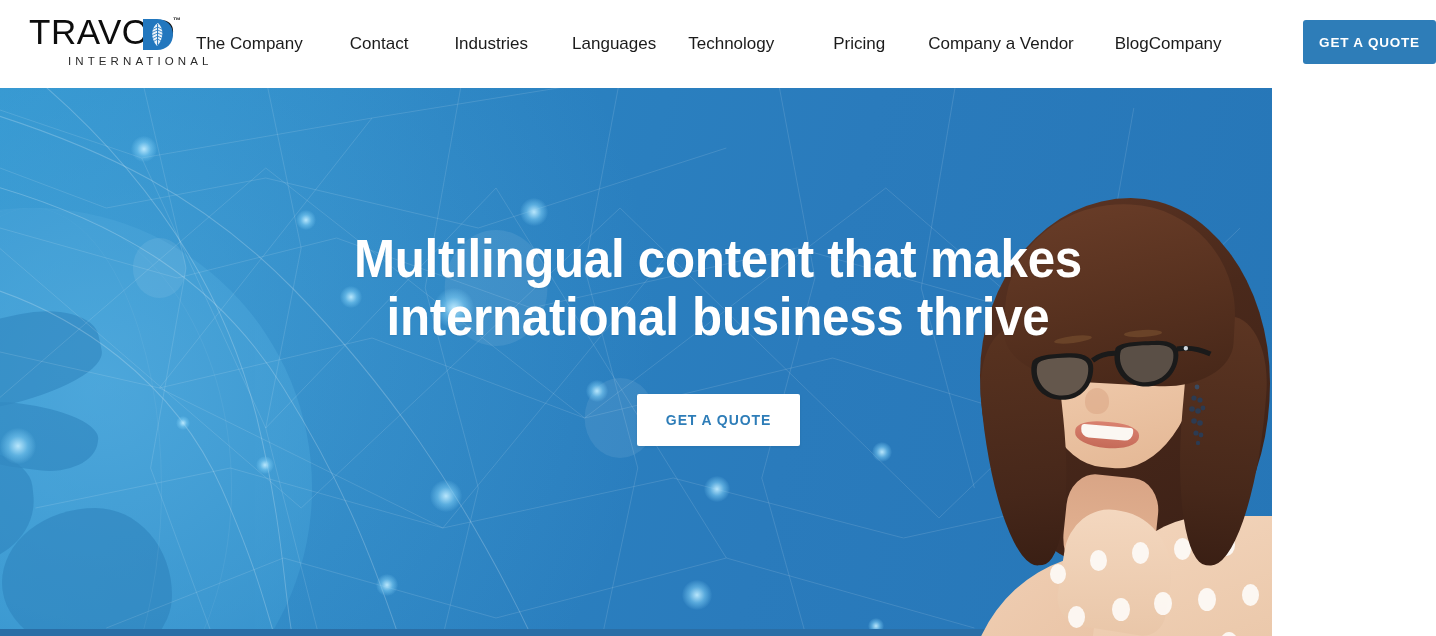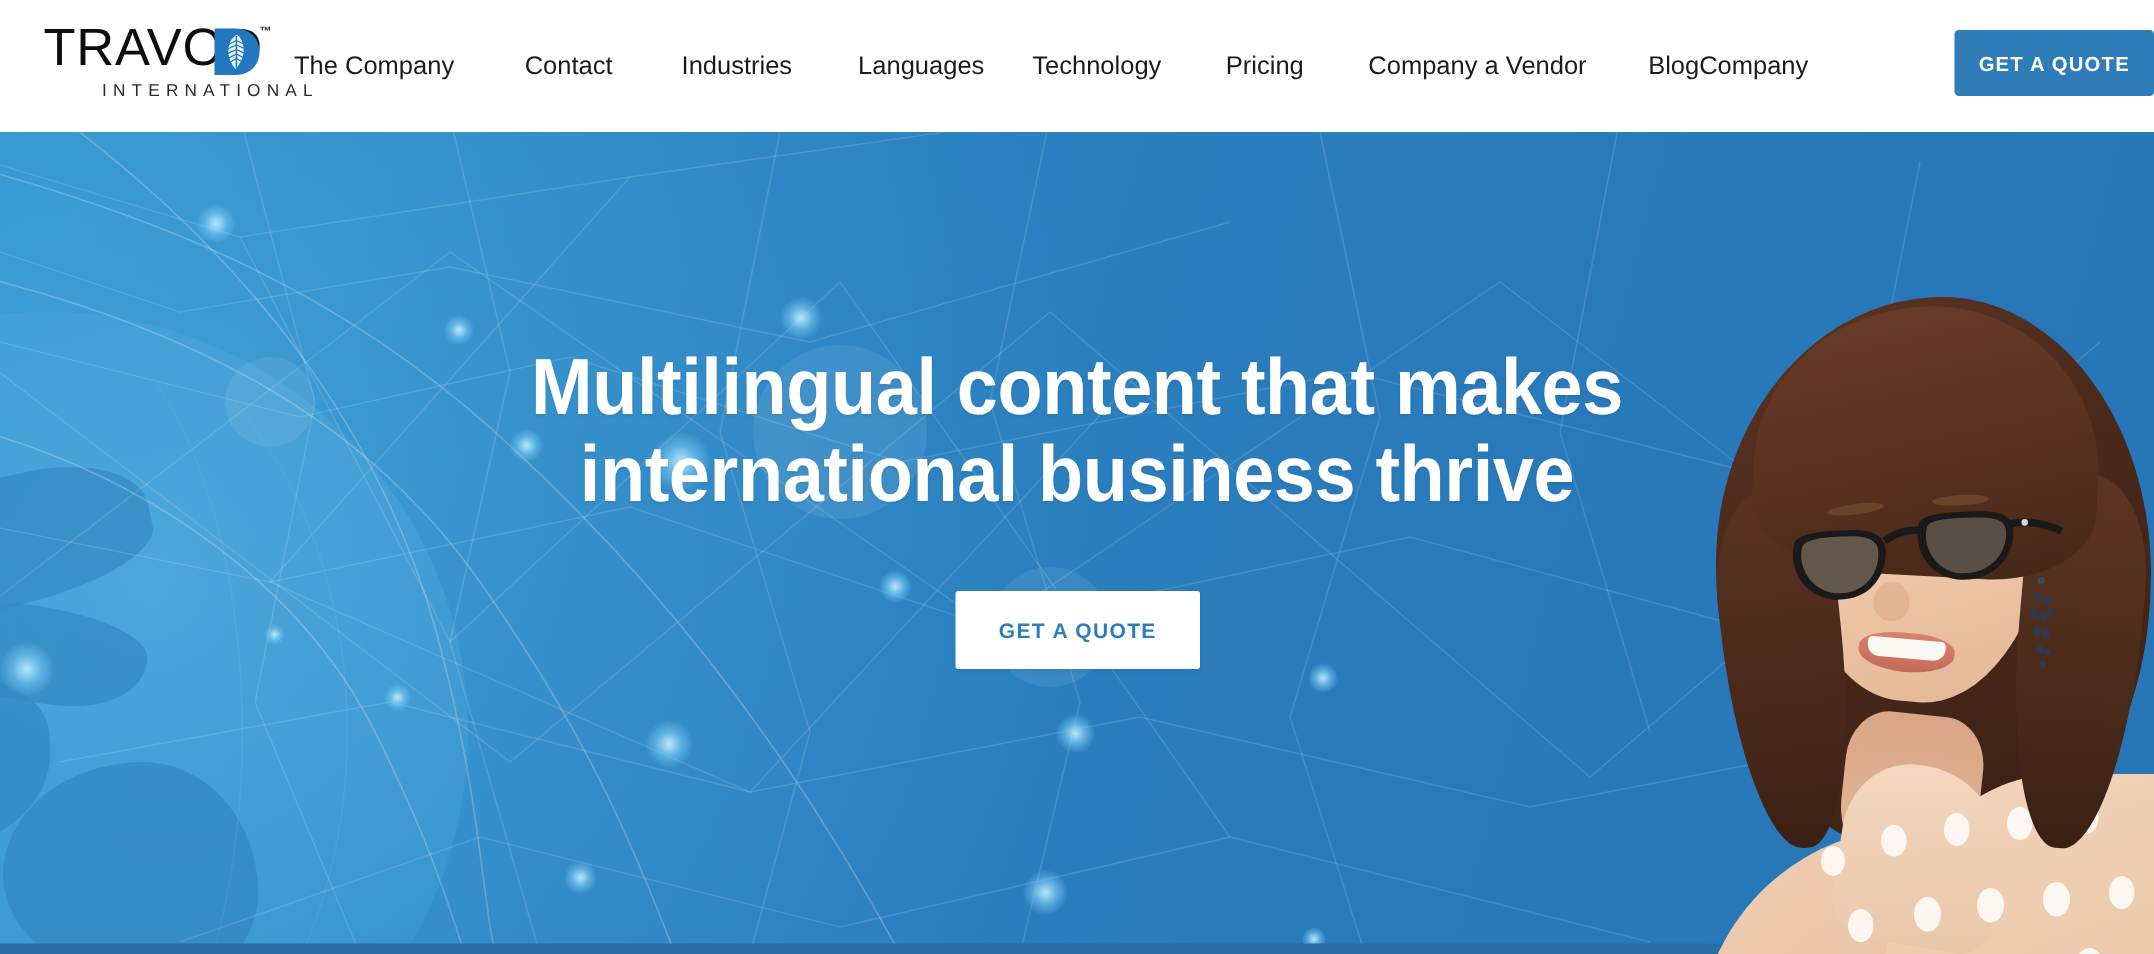--- a/index.html
+++ b/index.html
@@ -51,40 +51,40 @@
   }
   .nav-item {
     font-size: 17px; color: #1b1b1b;
     text-decoration: none; white-space: nowrap;
     cursor: pointer;
   }
   .nav-item:nth-child(1){ margin-right: 47px; }
   .nav-item:nth-child(2){ margin-right: 46px; }
   .nav-item:nth-child(3){ margin-right: 44px; }
   .nav-item:nth-child(4){ margin-right: 32px; }
-  .nav-item:nth-child(5){ margin-right: 43px; }
+  .nav-item:nth-child(5){ margin-right: 59px; }
   .nav-item:nth-child(6){ margin-right: 43px; }
   .nav-item:nth-child(7){ margin-right: 41px; }
   .nav-item:nth-child(8){ margin-right: 0; }
 
   .hdr-cta {
     position: absolute; right: 0px; top: 20px;
     width: 133px; height: 44px;
     background: #2E7DB8;
     border: none; border-radius: 3px;
     color: #ffffff; font-size: 13.5px;
     font-weight: 700; letter-spacing: 0.8px;
     cursor: pointer;
     font-family: "Liberation Sans", sans-serif;
   }
 
   
   .hero {
     position: absolute; top: 88px; left: 0;
-    width: 1436px; height: 548px;
+    width: 1272px; height: 548px;
     overflow: hidden;
     background:
       radial-gradient(circle at 8% 45%, rgba(88,176,224,0.45) 0%, rgba(88,176,224,0) 46%),
       linear-gradient(105deg, #2E93CE 0%, #2A83C2 32%, #2A7BBC 62%, #2676B7 100%);
   }
   .hero-bottom-band {
     position: absolute; left: 0; bottom: 0;
     width: 1436px; height: 7px;
     background: #2a6ea6;
     z-index: 6;

